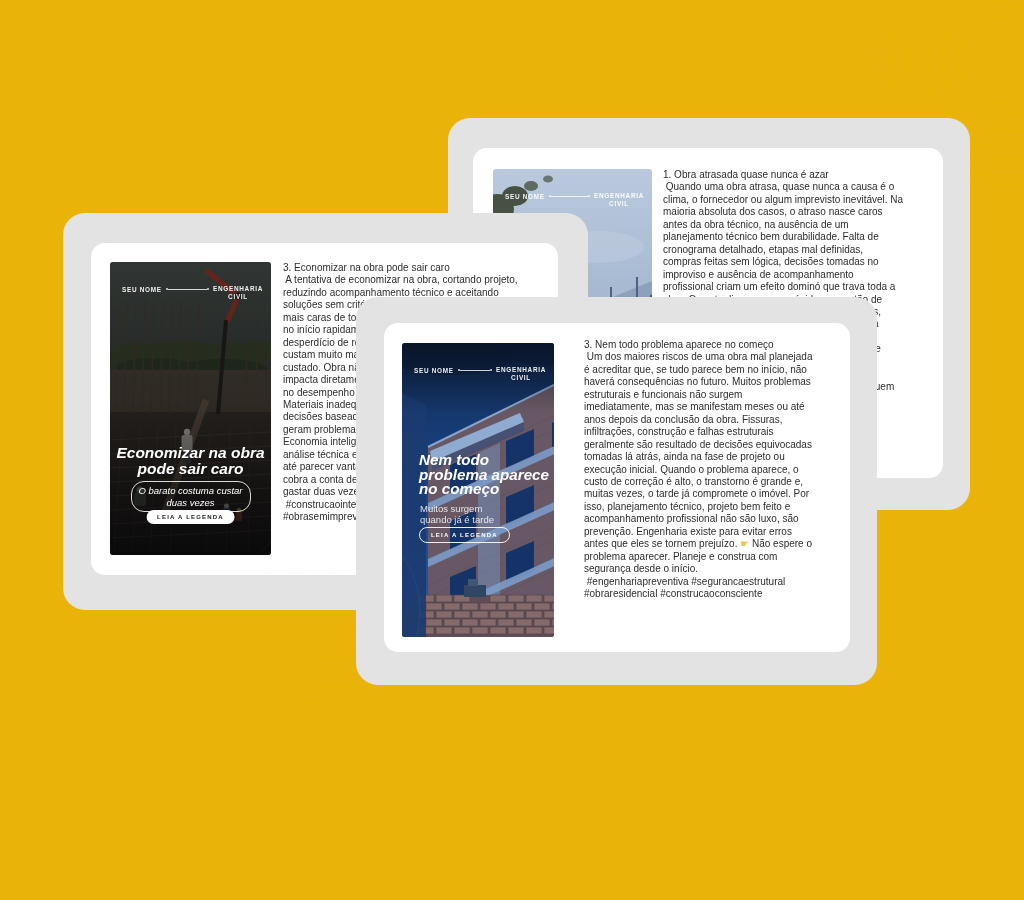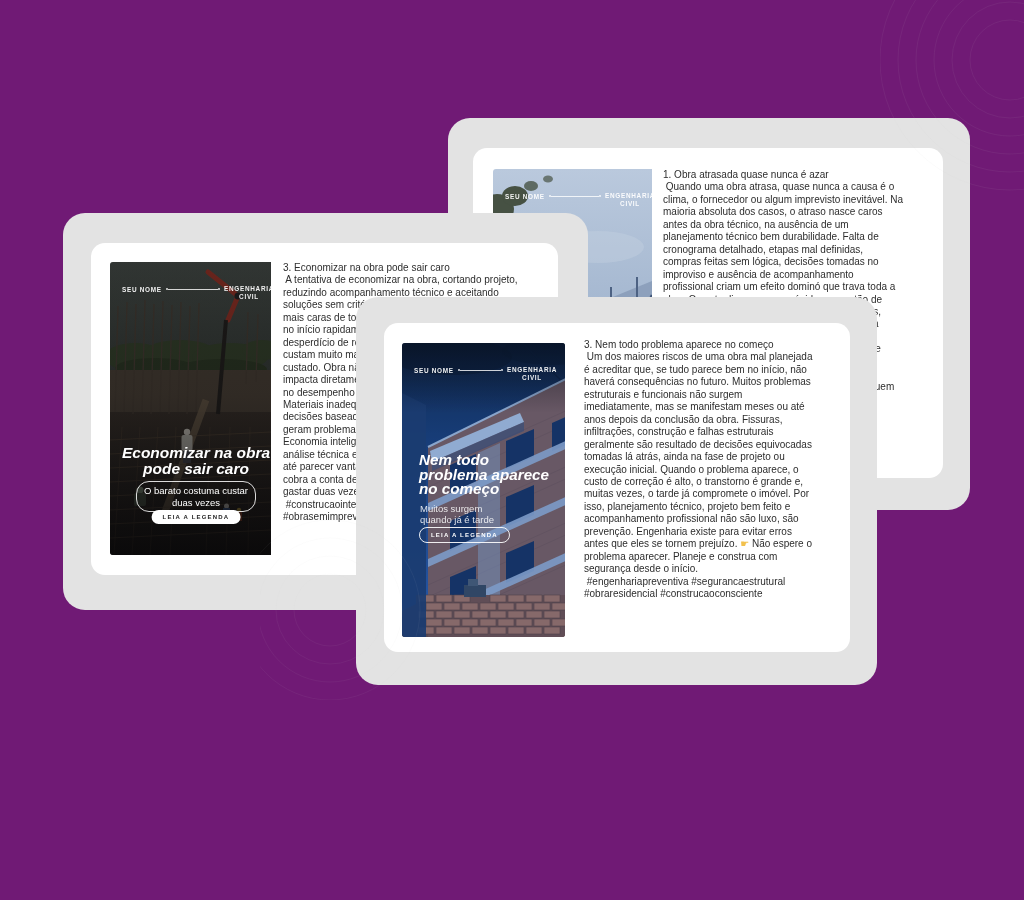--- a/index.html
+++ b/index.html
@@ -1,40 +1,40 @@
 <!DOCTYPE html>
 <html><head>
 <meta charset="utf-8">
 <style>
   html,body{margin:0;padding:0;background:#000;width:1024px;height:900px;overflow:hidden;
     font-family:"Liberation Sans","DejaVu Sans",sans-serif;}
-  .stage{position:absolute;left:0;top:0;width:1024px;height:900px;background:#701a75;}
+  .stage{position:absolute;left:0;top:0;width:1024px;height:900px;background:#eab308;}
   .swirl{position:absolute;pointer-events:none;z-index:9;}
   .card{position:absolute;background:#e3e3e3;border-radius:22px;}
   .inner{position:absolute;background:#ffffff;border-radius:14px;}
-  .pimg{position:absolute;overflow:hidden;border-radius:3px;padding-left:11px;}
+  .pimg{position:absolute;overflow:hidden;border-radius:3px;}
   .pimg svg{display:block;position:absolute;left:0;top:0;}
   .img-header{position:absolute;top:23px;left:12px;right:8px;display:flex;align-items:flex-start;
     gap:4px;color:rgba(255,255,255,.93);font-size:6.4px;font-weight:bold;letter-spacing:.7px;z-index:4;}
   .brand-left{white-space:nowrap;padding-top:1px;}
   .hdr-rule{flex:1;display:flex;align-items:center;margin-top:3px;}
   .hdr-dot{width:2.4px;height:2.4px;border-radius:50%;background:rgba(255,255,255,.85);}
   .hdr-line{flex:1;height:1px;background:rgba(255,255,255,.8);}
   .brand-right{text-align:center;line-height:7.6px;white-space:nowrap;}
   .caption{position:absolute;color:#2d2d2d;font-size:10px;line-height:12.45px;}
   .cap-line{white-space:pre;}
   .emoji{color:#f2c14e;font-weight:bold;}
   .pill{position:absolute;font-size:6px;font-weight:bold;letter-spacing:1.2px;padding:4px 11px;
     border-radius:9px;white-space:nowrap;z-index:5;cursor:pointer;}
   
   .ov2-title{position:absolute;top:183px;left:0;right:0;text-align:center;color:#fff;
     font-style:italic;font-weight:bold;font-size:15.5px;line-height:15.5px;z-index:5;}
   .ov2-box{position:absolute;top:219px;left:50%;transform:translateX(-50%);width:106px;
     border:1px solid rgba(255,255,255,.85);border-radius:13px;padding:3px 6px;text-align:center;
-    color:#fff;font-size:9.5px;line-height:11.5px;z-index:5;}
+    color:#fff;font-style:italic;font-size:9.5px;line-height:11.5px;z-index:5;}
   .ov2-pill{top:248px;left:50%;transform:translateX(-50%);background:#fff;color:#1d1d1d;}
   
   .ov3-title{position:absolute;top:110px;left:17px;width:132px;color:#fff;
     font-style:italic;font-weight:bold;font-size:15.2px;line-height:14.6px;z-index:5;}
   .ov3-sub{position:absolute;top:160px;left:18px;width:92px;color:rgba(255,255,255,.85);
     font-size:9.5px;line-height:11px;z-index:5;}
   .ov3-pill{top:184px;left:17px;border:1px solid rgba(255,255,255,.9);color:#fff;background:transparent;}
 </style>
 </head>
 <body>

